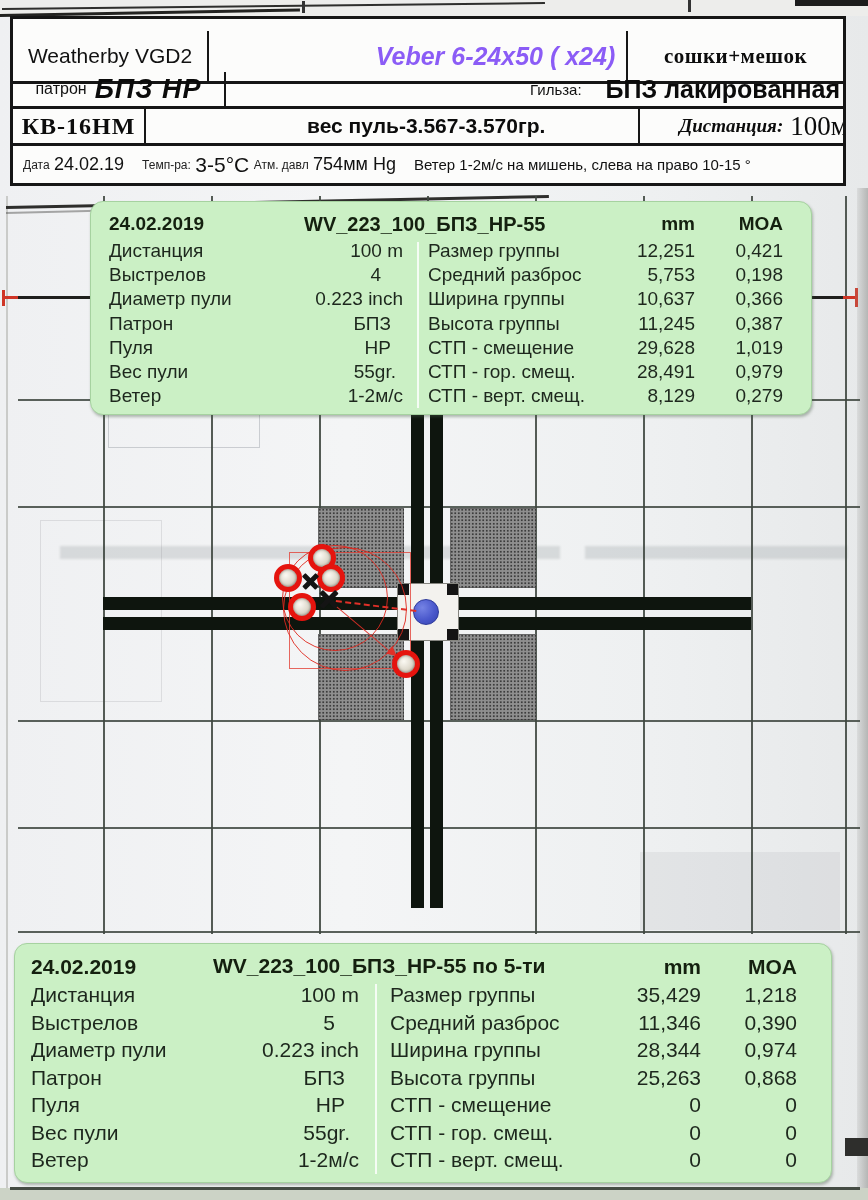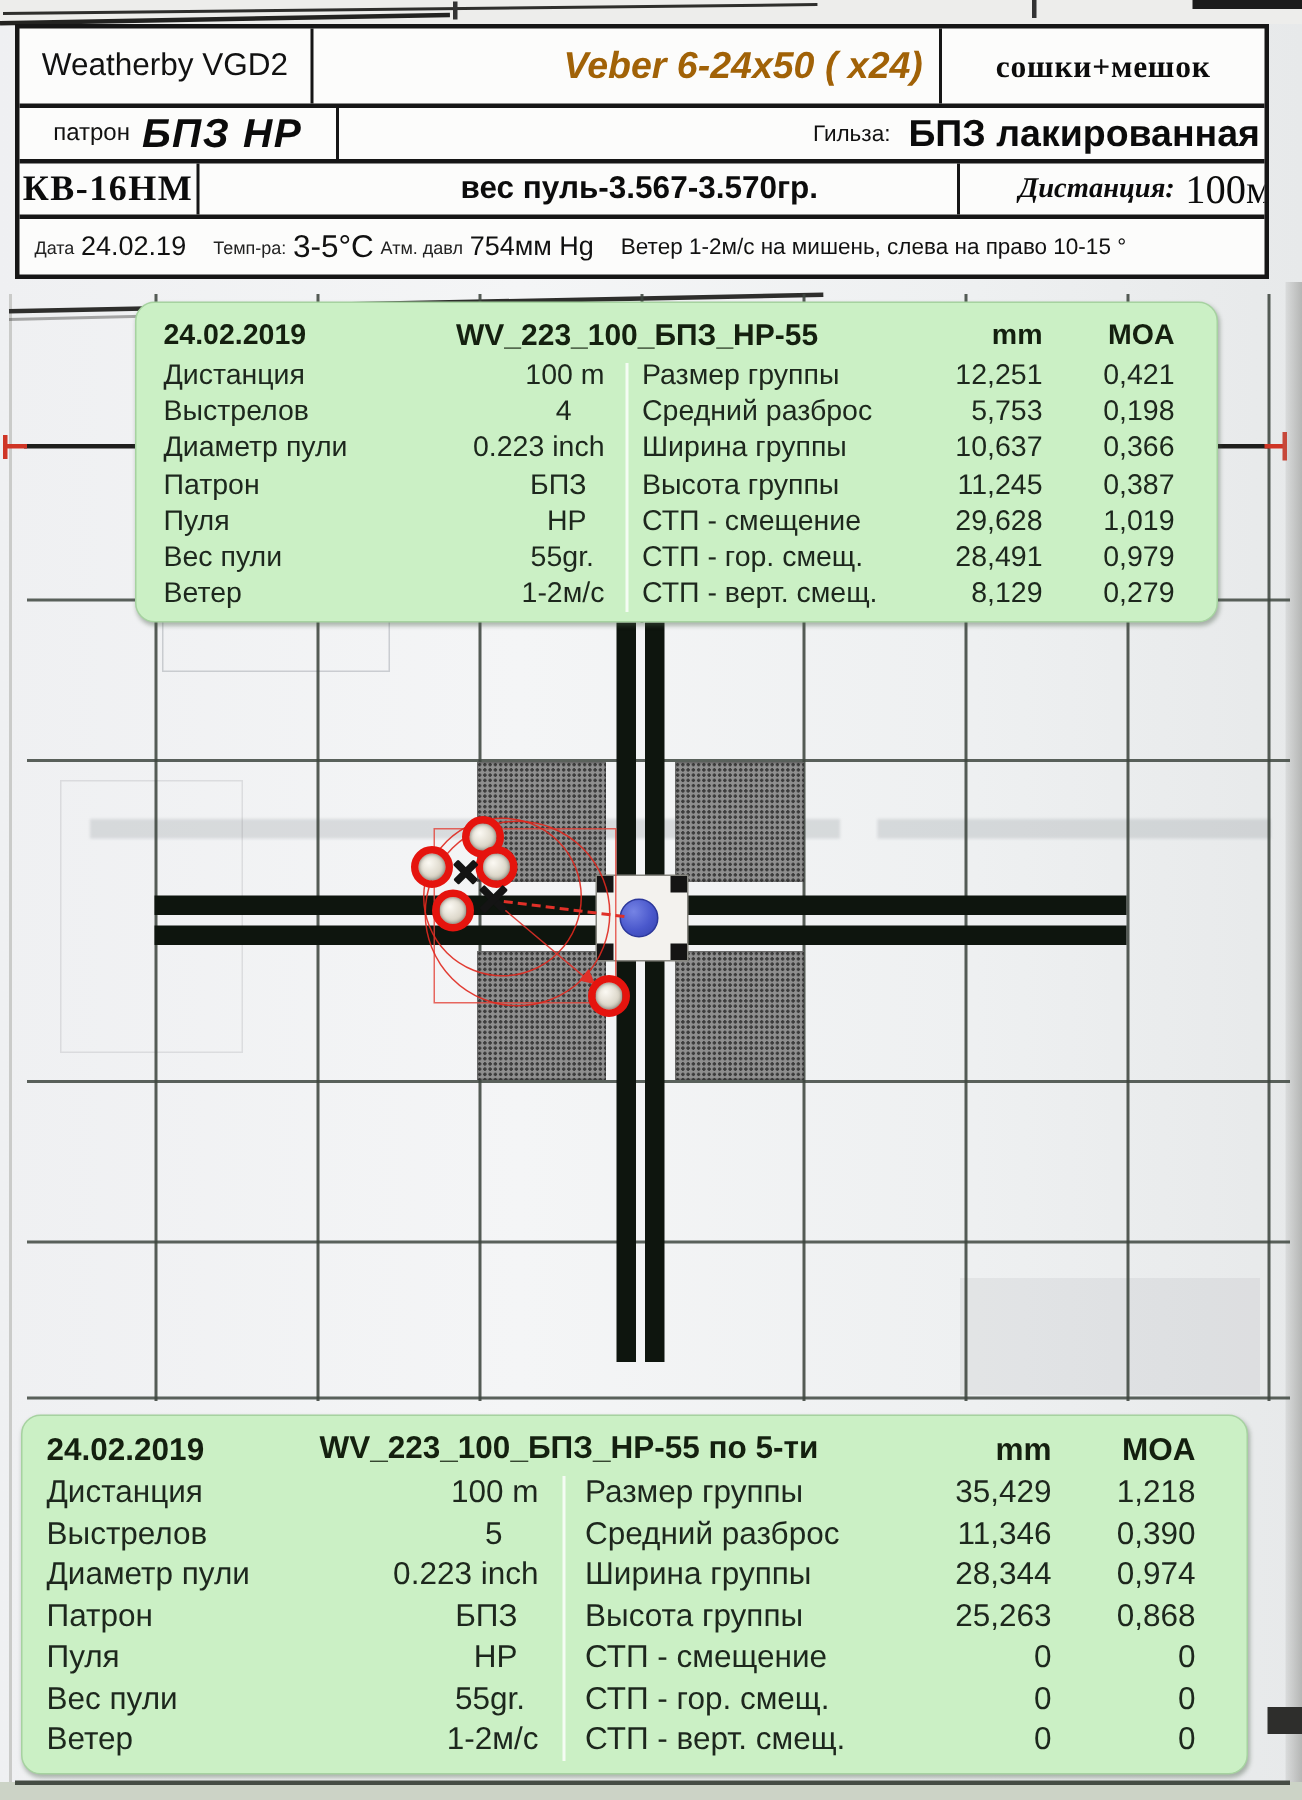--- a/index.html
+++ b/index.html
@@ -12,26 +12,26 @@
   .diag{transform-origin:left center;background:#2e2e2c;}
   
   .itable{left:10px;top:16px;width:830px;height:164px;background:#fcfcfb;border:3px solid #161616;}
   .trow{position:absolute;left:0;width:830px;border-bottom:3px solid #161616;box-sizing:border-box;}
   .tcell{position:absolute;top:0;height:100%;display:flex;align-items:center;justify-content:center;
          border-right:2.5px solid #161616;box-sizing:border-box;white-space:nowrap;overflow:hidden;}
   .nb{border-right:none;}
   .f-rifle{font:400 21px "Liberation Sans",sans-serif;color:#111;}
   .f-callbl{font:italic 700 15px "Liberation Serif",serif;color:#111;margin-right:1px;}
   .f-calval{font:700 25px "Liberation Sans",sans-serif;color:#0c0c0c;}
-  .f-scope{font:italic 700 25px "Liberation Sans",sans-serif;color:#a16207;}
+  .f-scope{font:italic 700 25px "Liberation Sans",sans-serif;color:#8b5cf6;}
   .f-support{font:700 21px "Liberation Serif",serif;color:#0c0c0c;letter-spacing:.5px;}
   .f-sm{font:400 16px "Liberation Sans",sans-serif;color:#111;}
   .f-ammo{font:italic 700 27px "Liberation Sans",sans-serif;color:#0b0b0b;margin-left:8px;letter-spacing:1px;}
   .f-note{font:italic 700 17px "Liberation Sans",sans-serif;color:#111;}
-  .f-caselbl{font:400 15px "Liberation Sans",sans-serif;color:#111;margin-right:12px;}
+  .f-caselbl{font:400 15px "Liberation Sans",sans-serif;color:#111;margin-right:24px;}
   .f-caseval{font:700 25px "Liberation Sans",sans-serif;color:#0b0b0b;}
   .f-primer{font:700 24px "Liberation Serif",serif;color:#0c0c0c;letter-spacing:1px;}
   .f-col{font:700 22px "Liberation Sans",sans-serif;color:#0c0c0c;}
   .f-weight{font:700 21px "Liberation Sans",sans-serif;color:#0c0c0c;}
   .f-distlbl{font:italic 700 19px "Liberation Serif",serif;color:#0c0c0c;margin-right:7px;margin-left:44px;}
   .f-distval{font:400 27px "Liberation Serif",serif;color:#0b0b0b;}
   .f-r4sm{font:400 12px "Liberation Sans",sans-serif;color:#222;}
   .f-r4md{font:400 18px "Liberation Sans",sans-serif;color:#111;}
   .f-r4lg{font:400 21px "Liberation Sans",sans-serif;color:#111;}
   .f-r4wind{font:400 15px "Liberation Sans",sans-serif;color:#111;}
@@ -87,21 +87,21 @@
   <div class="abs diag" style="left:2px;top:8px;width:543px;height:2px;transform:rotate(-0.63deg);"></div>
   <div class="abs diag" style="left:0;top:14px;width:300px;height:2.5px;transform:rotate(-1.05deg);background:#232321;"></div>
   <div class="abs" style="left:795px;top:0;width:73px;height:6px;background:#1c1c1c;"></div>
   <div class="abs" style="left:302px;top:1px;width:3px;height:12px;background:#333;"></div>
   <div class="abs" style="left:688px;top:0;width:3px;height:12px;background:#333;"></div>
   <div class="abs" style="left:6px;top:196px;width:1.5px;height:994px;background:rgba(165,165,160,.5);"></div>
   <div class="abs" style="left:857px;top:188px;width:11px;height:1012px;background:linear-gradient(90deg,rgba(140,140,136,.15),rgba(120,120,116,.45));"></div>
 
   <div class="abs itable">
 
-    <div class="trow" style="top:0;height:53px;">
+    <div class="trow" style="top:12px;height:53px;">
       <div class="tcell" style="left:0;width:196px;">
         <span class="f-rifle">Weatherby VGD2</span>
       </div>
       <div class="tcell" style="left:352px;width:263px;">
         <span class="f-scope">Veber 6-24x50 ( x24)</span>
       </div>
       <div class="tcell nb" style="left:615px;width:215px;">
         <span class="f-support">сошки+мешок</span>
       </div>
     </div>
@@ -111,21 +111,21 @@
         <span class="f-sm">патрон</span>
         <span class="f-ammo">БПЗ НР</span>
       </div>
       <div class="tcell nb" style="left:504px;width:326px;justify-content:flex-end;padding-right:3px;">
         <span class="f-caselbl">Гильза:</span>
         <span class="f-caseval">БПЗ лакированная</span>
       </div>
     </div>
 
     <div class="trow" style="top:90px;height:37px;">
-      <div class="tcell" style="left:0;width:120px;">
+      <div class="tcell" style="left:0;width:133px;">
         <span class="f-primer">КВ-16НМ</span>
       </div>
       <div class="tcell" style="left:282px;width:345px;justify-content:flex-start;padding-left:12px;">
         <span class="f-weight">вес пуль-3.567-3.570гр.</span>
       </div>
       <div class="tcell nb" style="left:627px;width:203px;">
         <span class="f-distlbl">Дистанция:</span>
         <span class="f-distval">100м</span>
       </div>
     </div>

